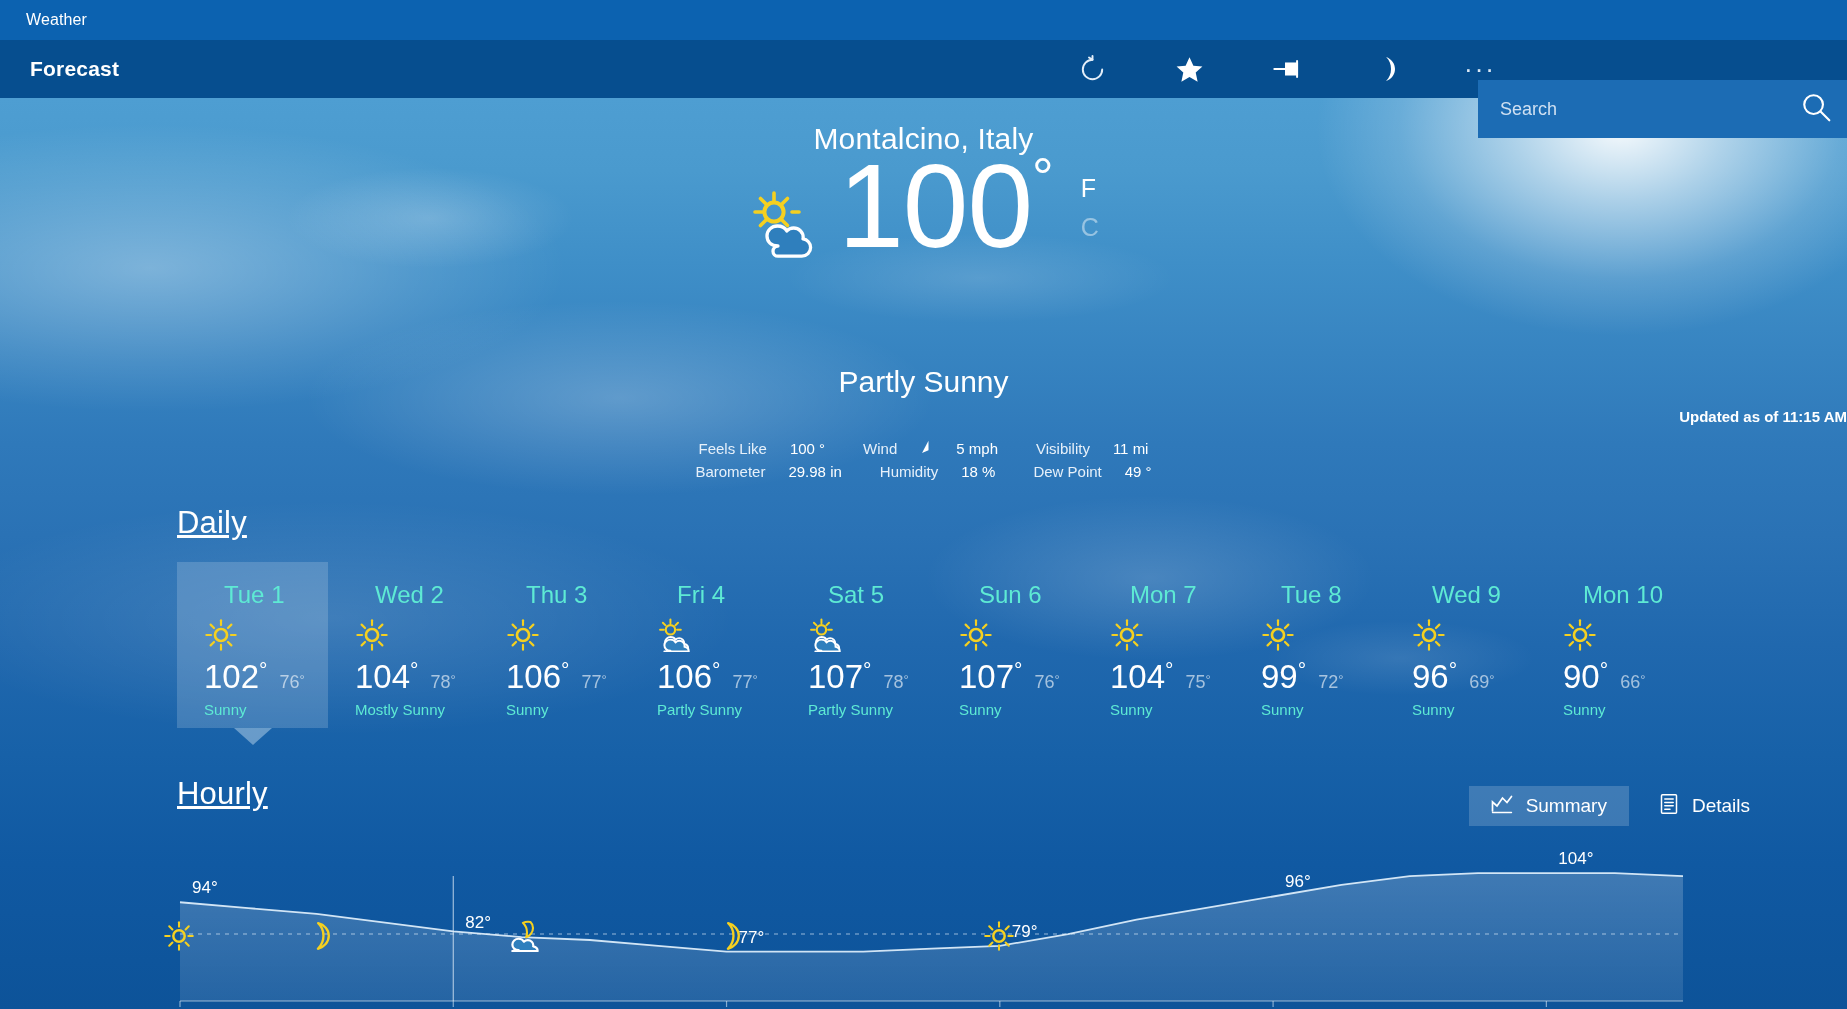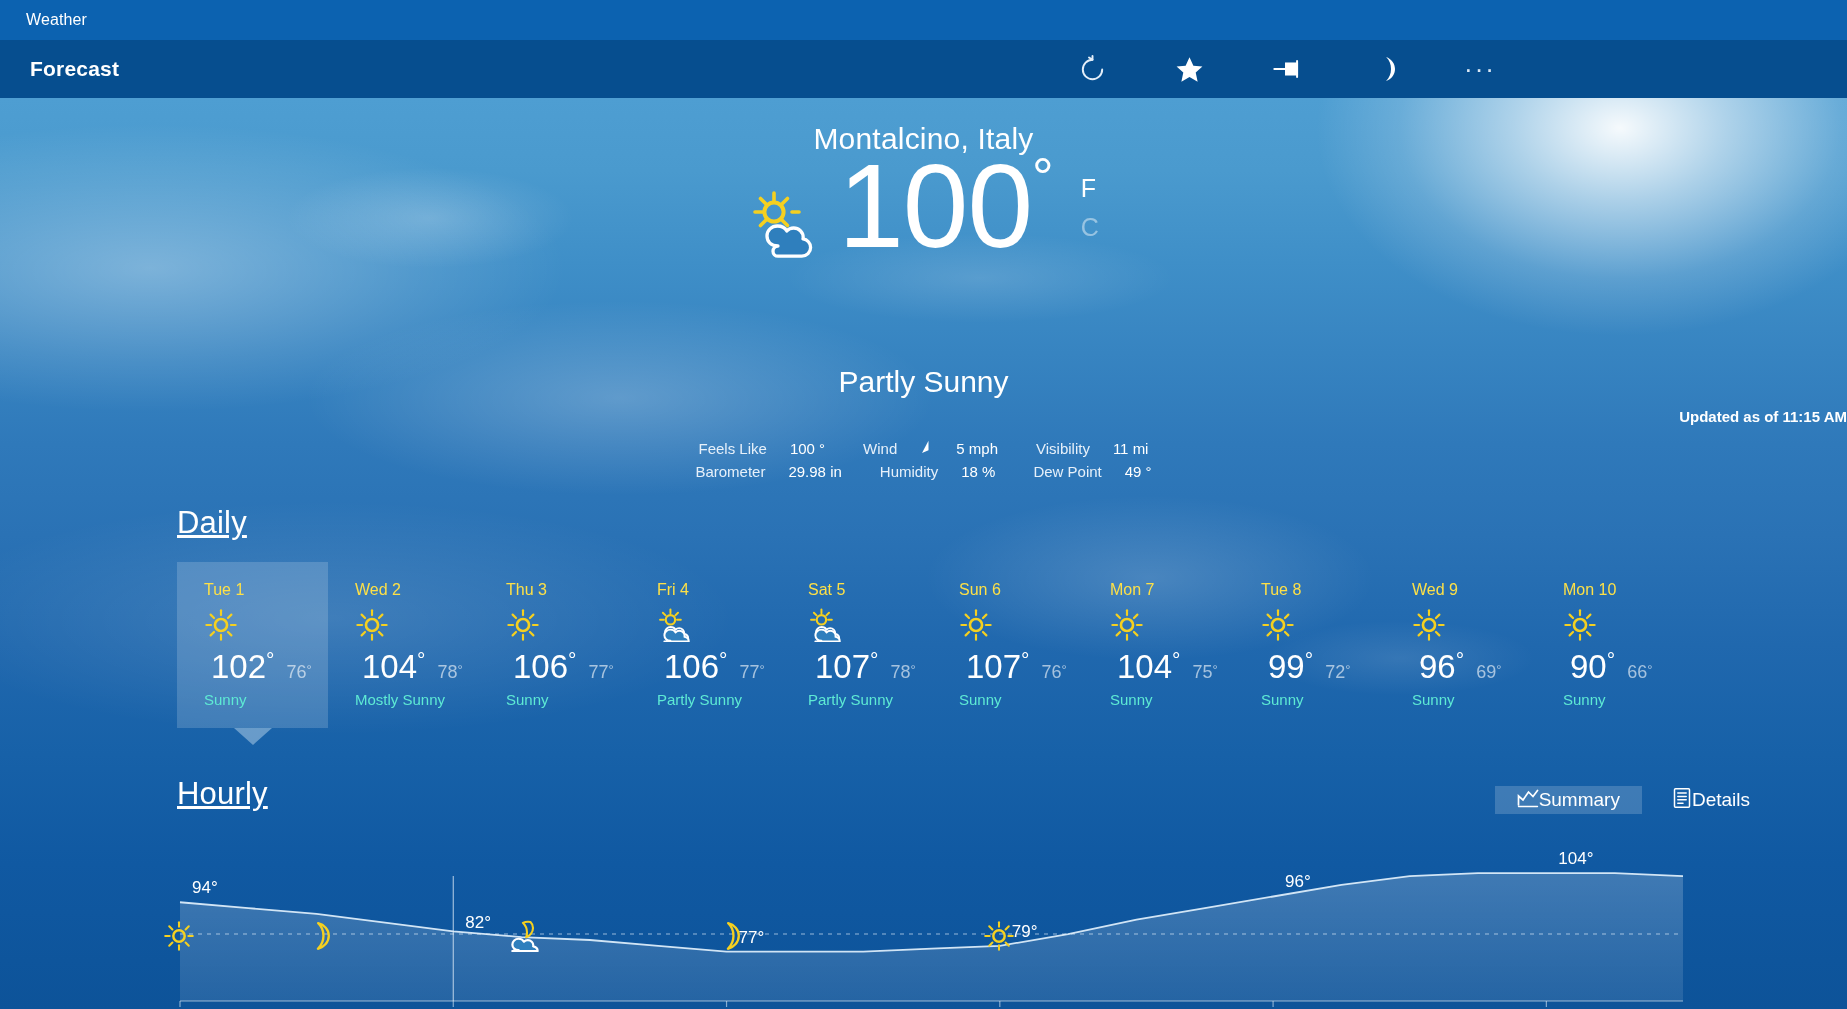--- a/index.html
+++ b/index.html
@@ -261,31 +261,31 @@
     position: absolute;
     left: 50%;
     transform: translateX(-50%);
     bottom: -17px;
     width: 0; height: 0;
     border-left: 19px solid transparent;
     border-right: 19px solid transparent;
     border-top: 17px solid rgba(210,231,246,0.43);
   }
   .day-name {
-    font-size: 16px;
-    color: #fde047;
+    font-size: 24px;
+    color: #5eead4;
     margin-bottom: 9px;
+    margin-left: 20px;
   }
   .day-icon { height: 36px; margin-bottom: 4px; }
   .day-temps {
     display: flex;
     align-items: baseline;
     gap: 12px;
     margin-bottom: 5px;
-    margin-left: 7px;
   }
   .day-hi {
     font-size: 33px;
     color: #ffffff;
     font-weight: 300;
   }
   .day-hi .d { font-size: 21px; vertical-align: top; }
   .day-lo {
     font-size: 18px;
     color: rgba(255,255,255,0.60);
@@ -298,24 +298,25 @@
 
   
   .view-toggle {
     position: absolute;
     right: 75px;
     top: 688px;
     display: flex;
     gap: 8px;
   }
   .view-btn {
-    height: 28px;
+    height: 40px;
     padding: 0 22px;
     display: flex;
     align-items: center;
+    gap: 13px;
     font-size: 19px;
     color: #ffffff;
     background: transparent;
     cursor: pointer;
     border: none;
     font-family: "Liberation Sans", sans-serif;
   }
   .view-btn.active { background: rgba(255,255,255,0.18); }
 
   
@@ -370,20 +371,29 @@
           <svg width="30" height="30" viewBox="0 0 24 24" fill="#ffffff">
             <path d="M14.5 2.4 C17.2 5.0 18.4 8.3 18.4 11.9 C18.4 15.6 17.1 19.0 14.4 21.6 C18.6 20.1 21.6 16.3 21.6 11.9 C21.6 7.6 18.7 3.9 14.5 2.4 Z"></path>
           </svg>
         </span>
       </div>
       <div class="cmd-icon">
         <span class="cmd-ellipsis">···</span>
       </div>
     </div>
 
+    <div class="searchbox">
+      <span class="ph" placeholder="Search">Search</span>
+      <span class="magnifier">
+        <svg width="34" height="34" viewBox="0 0 24 24" fill="none" stroke="#ffffff" stroke-width="1.5">
+          <circle cx="10.3" cy="10.3" r="6.6"></circle>
+          <path d="M15.2 15.2 L21.4 21.4" stroke-linecap="round"></path>
+        </svg>
+      </span>
+    </div>
   </div>
 
   <div class="sky"></div>
 
   <div class="content">
 
     <div class="city">Montalcino, Italy</div>
 
     <div class="hero">
       <span class="hero-icon">

